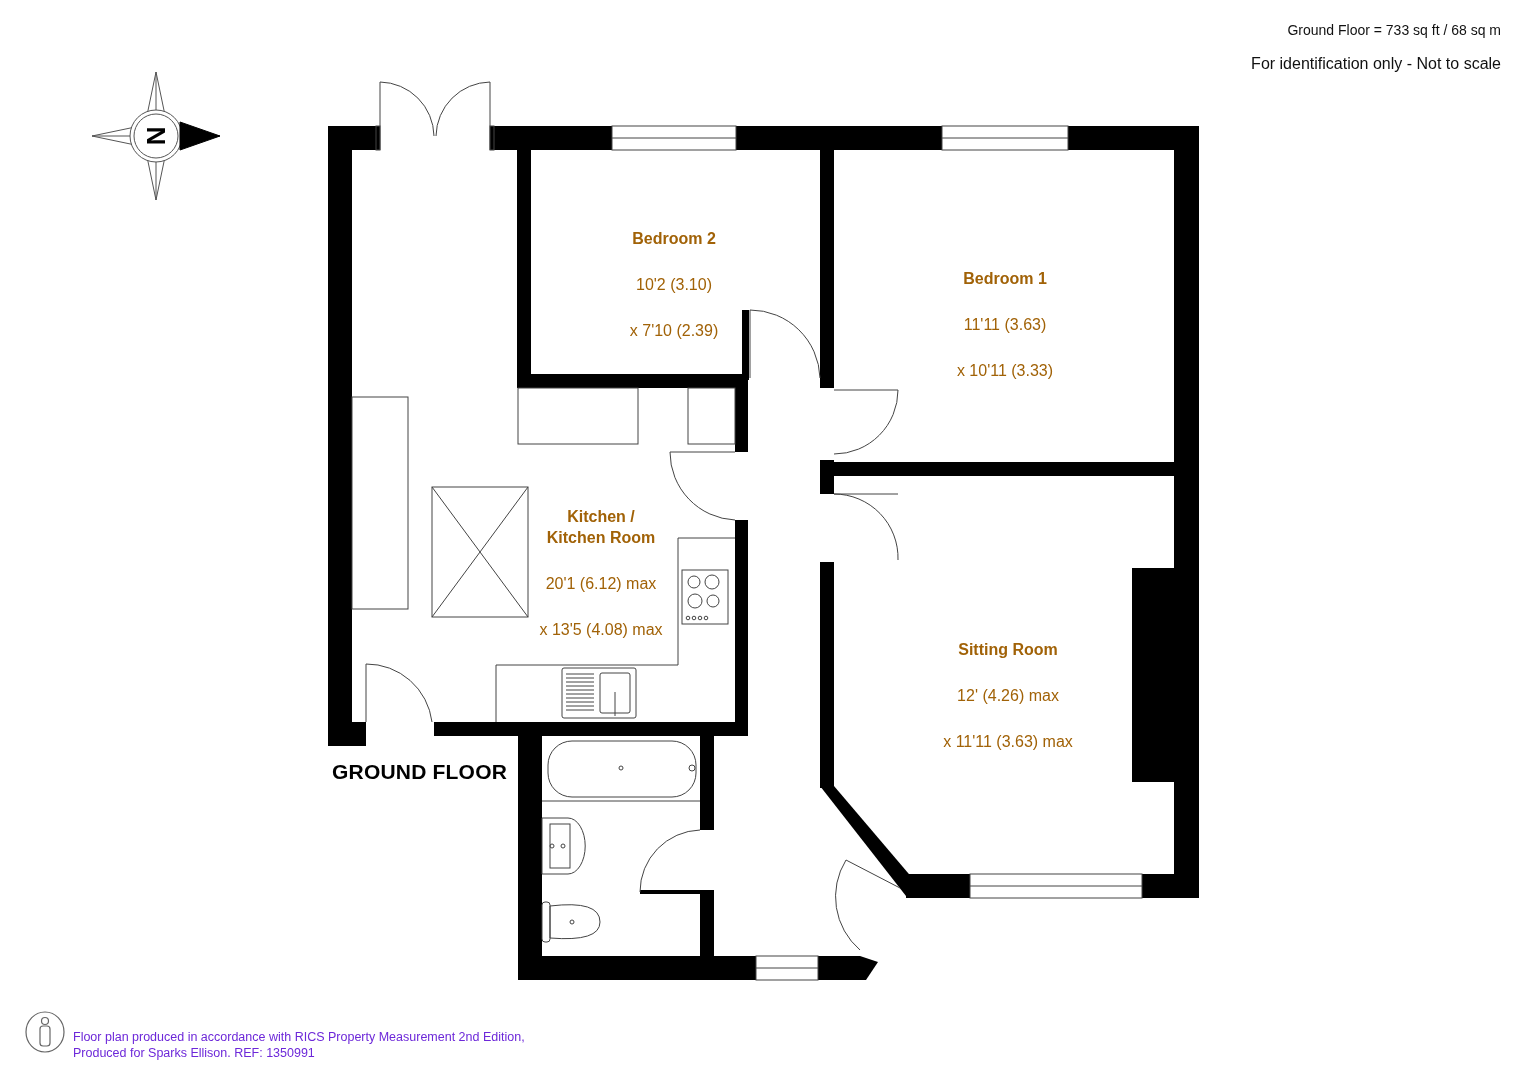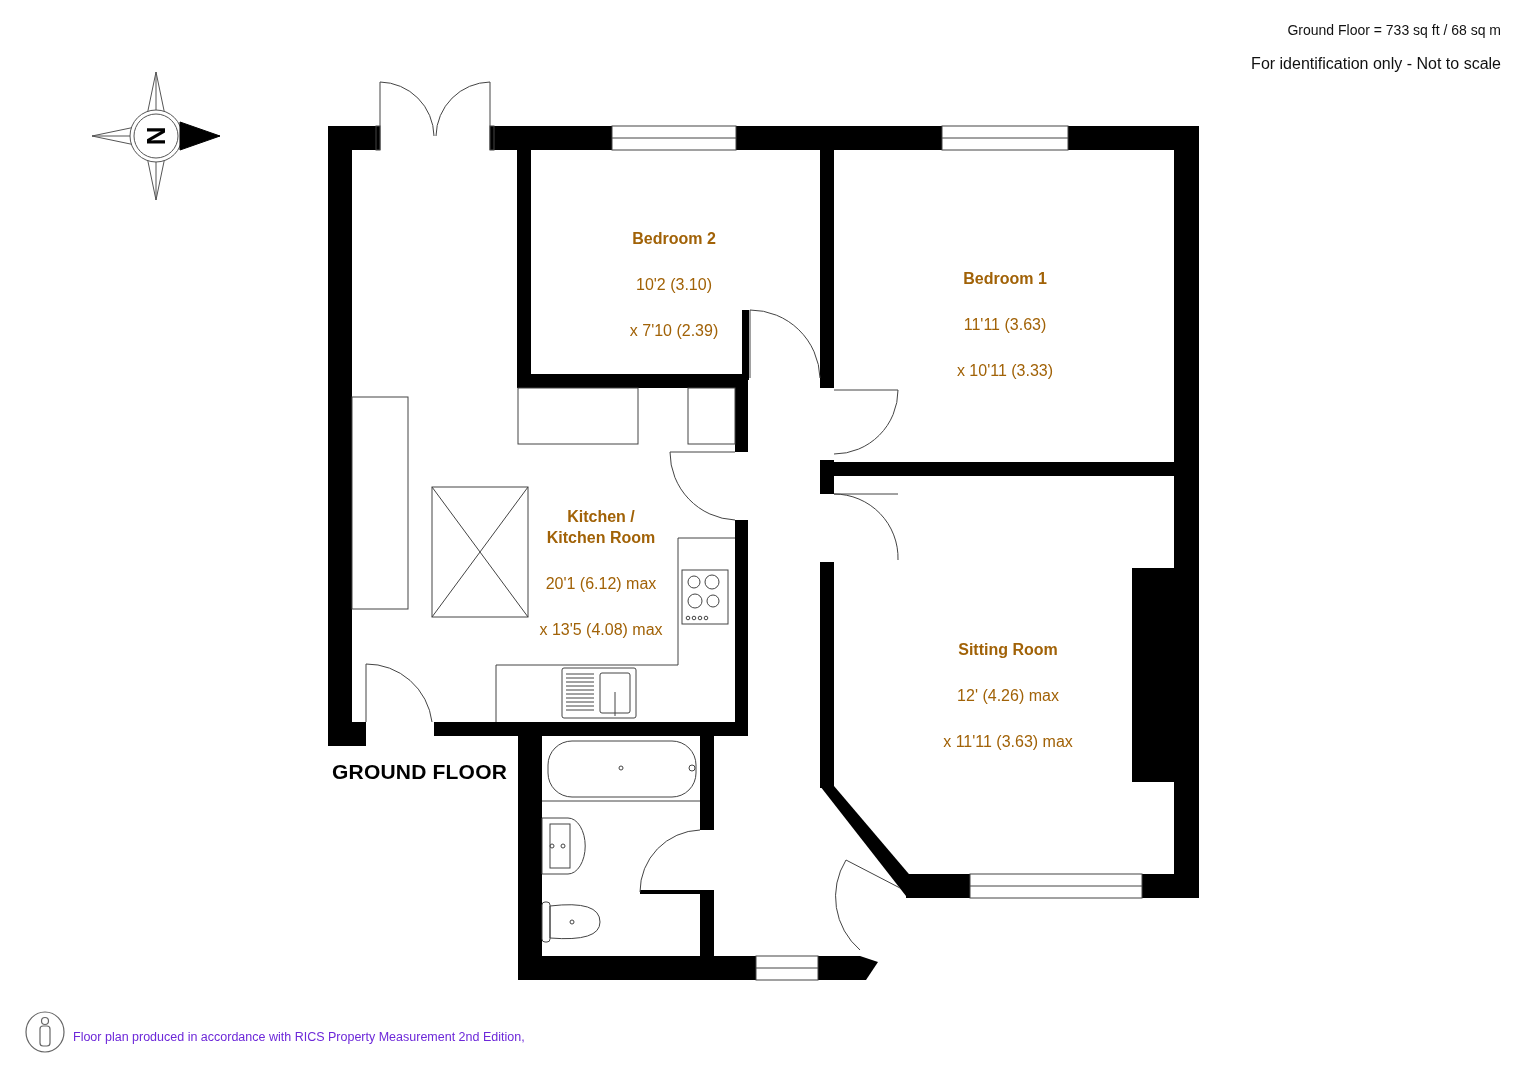--- a/index.html
+++ b/index.html
@@ -198,13 +198,14 @@
 <div class="floor-label">GROUND FLOOR</div>
 
 <svg class="person-icon" width="42" height="44" viewBox="0 0 42 44">
   <ellipse cx="21" cy="22" rx="19" ry="20" fill="none" stroke="#666" stroke-width="1.2"></ellipse>
   <circle cx="21" cy="11" r="3.5" fill="none" stroke="#666" stroke-width="1.2"></circle>
   <rect x="16" y="16" width="10" height="20" rx="3" fill="none" stroke="#666" stroke-width="1.2"></rect>
 </svg>
 
 <div class="footer">
   <span class="row">Floor plan produced in accordance with RICS Property Measurement 2nd Edition,</span>
+  <span class="row">Produced for Sparks Ellison.   REF: 1350991</span>
 </div>
 
 </body></html>

